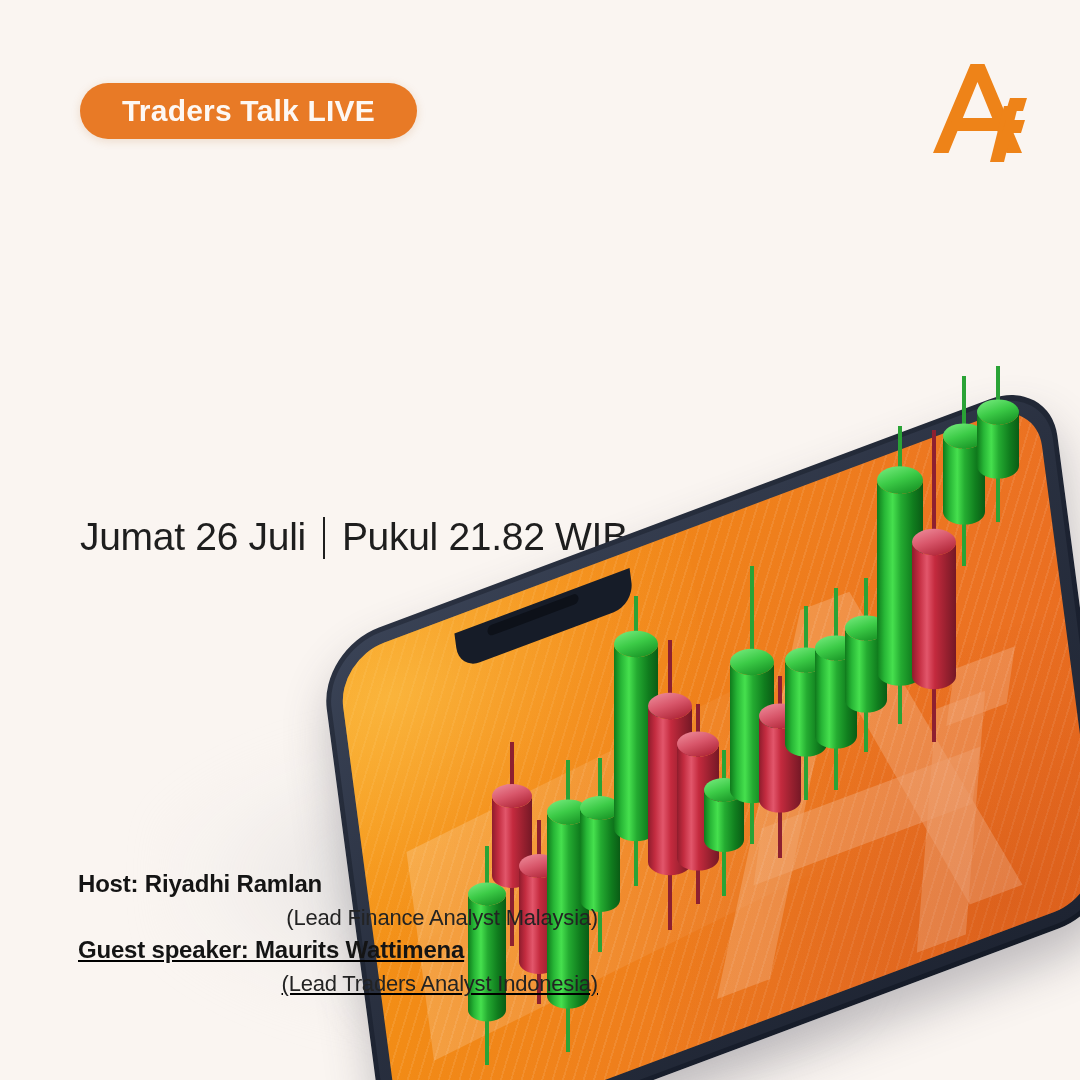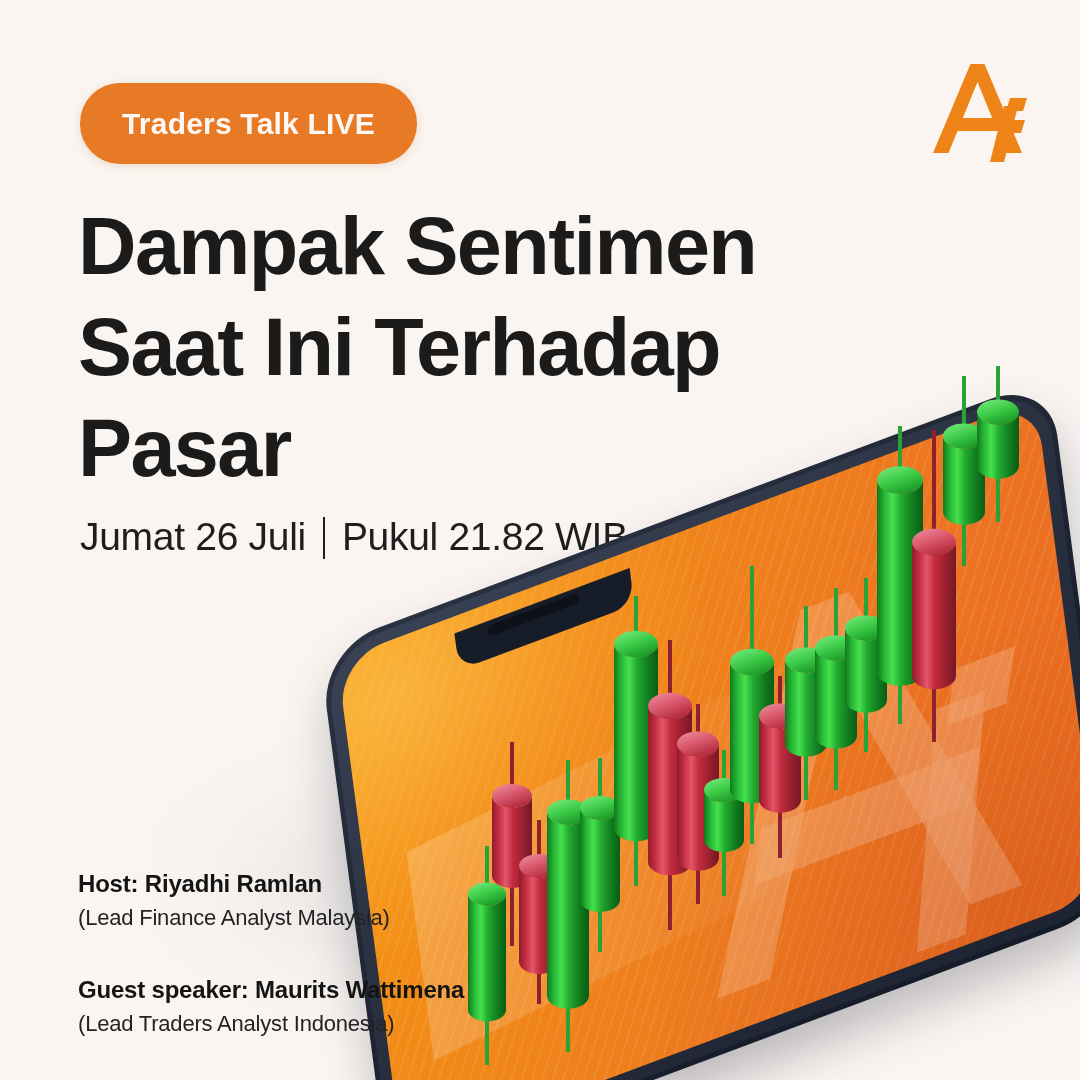--- a/index.html
+++ b/index.html
@@ -31,21 +31,21 @@
     left:300px;top:880px;
     width:620px;height:210px;
     background:radial-gradient(ellipse 55% 50% at 50% 50%, rgba(160,162,168,.45) 0%, rgba(200,200,205,.22) 50%, rgba(250,245,241,0) 80%);
     filter:blur(20px);
     pointer-events:none;
   }
 
   
   .badge{
     position:absolute;left:80px;top:83px;
-    height:81px;
+    height:56px;
     padding:0 42px;
     border-radius:40px;
     background:#e87a26;
     display:flex;align-items:center;justify-content:center;
     box-shadow:0 2px 10px rgba(180,100,30,.18);
   }
   .badge span{
     color:#fdf8f4;
     font-size:30px;
     font-weight:bold;
@@ -88,22 +88,23 @@
   
   .credits{position:absolute;left:78px;top:868px;width:520px;z-index:40;}
   .cred-name{
     color:#141414;font-size:24px;font-weight:bold;
     line-height:32px;white-space:nowrap;letter-spacing:-.2px;
   }
   .cred-role{
     color:#232323;font-size:22px;font-weight:400;
     line-height:32px;white-space:nowrap;letter-spacing:-.2px;
     margin-top:2px;
-  }
-  .cred-block + .cred-block{margin-top:40px;}
+    text-align:right;
+  }
+  .cred-block + .cred-block{text-decoration:underline;}
 
   
   .brandmark{position:absolute;right:46px;top:58px;width:108px;height:104px;}
 
   
   #phone{
     position:absolute;
     left:330px;top:598px;
     width:780px;height:520px;
     transform:rotate(-20.5deg) skewX(-13deg) scale(1.0);
@@ -180,25 +181,20 @@
         <path d="M84 40 L101 40 L97 53 L80 53 Z"></path>
         <path d="M80 62 L99 62 L95 75 L76 75 Z"></path>
       </g>
     </svg>
   </div>
 
   <div class="badge">
     <span>Traders Talk LIVE</span>
   </div>
 
-  <div class="headline">
-    <span class="ln">Dampak Sentimen</span>
-    <span class="ln">Saat Ini Terhadap</span>
-    <span class="ln">Pasar</span>
-  </div>
 
   <div class="dateline">
     <span>Jumat 26 Juli</span>
     <span class="sep"></span>
     <span>Pukul 21.82 WIB</span>
   </div>
 
   <div id="phone">
     <div class="ph-body"></div>
     <div class="ph-rim"></div>

